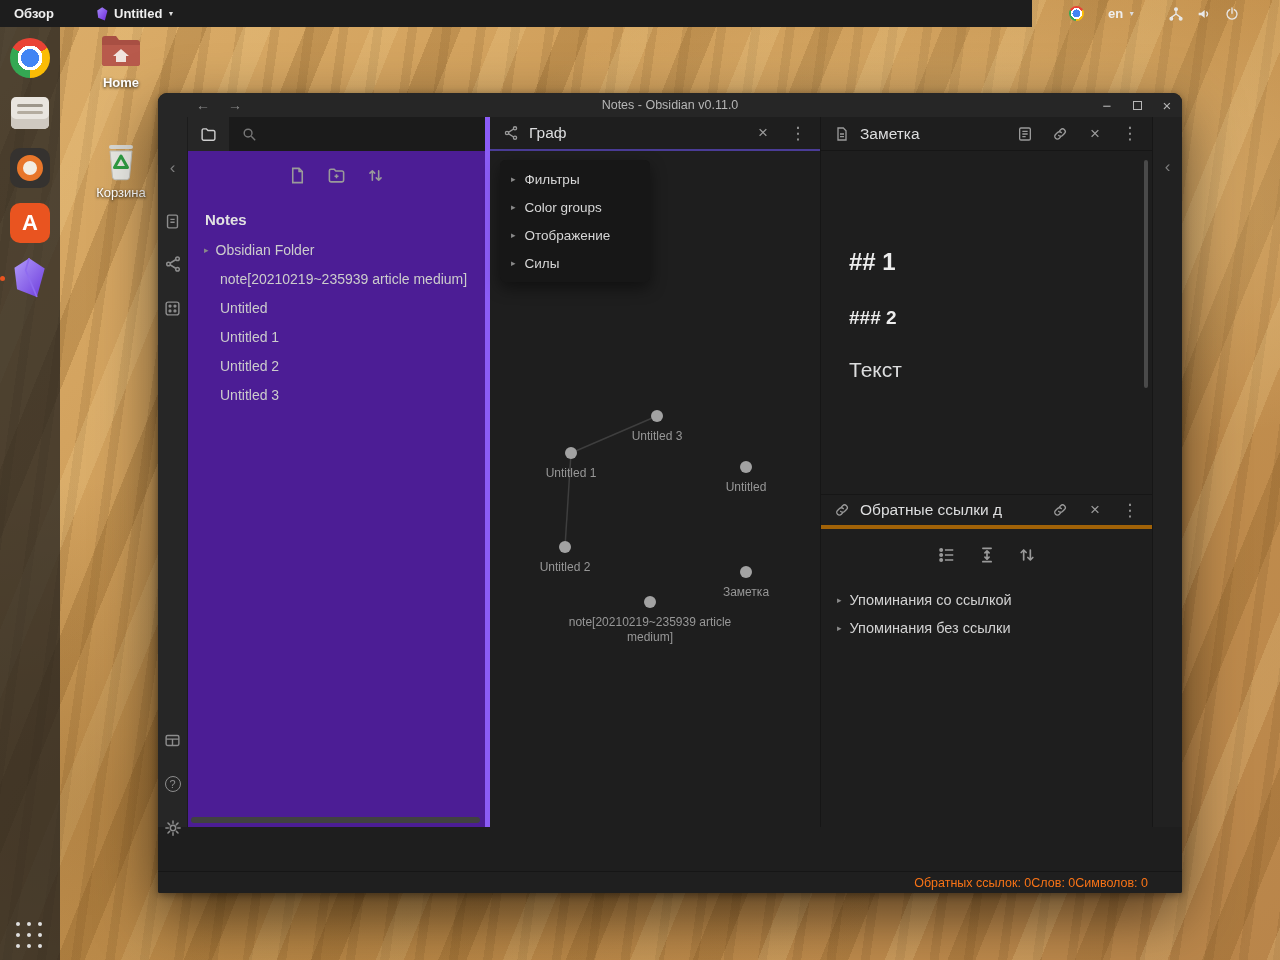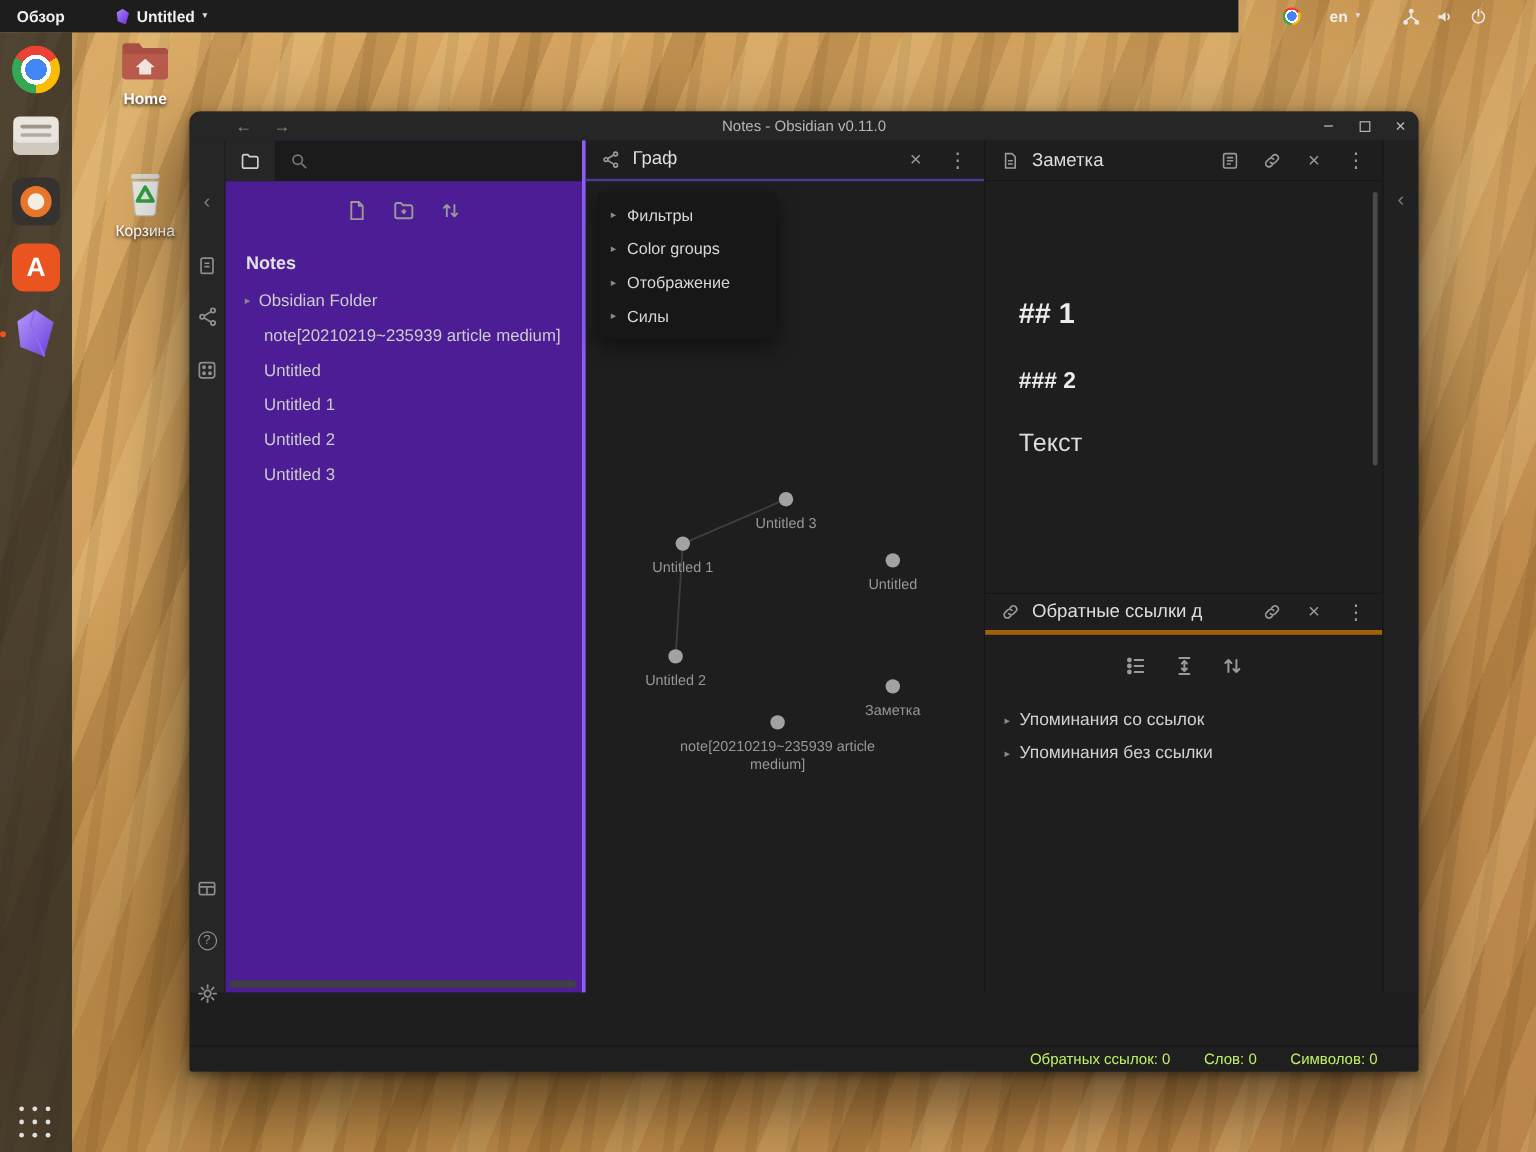--- a/index.html
+++ b/index.html
@@ -82,21 +82,21 @@
   .exp-hscroll { position:absolute; bottom:4px; left:3px; width:289px; height:6px; background:#414141; border-radius:3px; }
 
   
   .pane-header { height:34px; display:flex; align-items:center; padding:0 13px; flex:0 0 auto; }
   .ph-icon { color:#9a9a9a; display:flex; margin-right:10px; flex:0 0 auto; }
   .ph-title { font-size:15.5px; color:#dcddde; white-space:nowrap; overflow:hidden; }
   .ph-spacer { flex:1; }
   .ph-btn { color:#9a9a9a; margin-left:17px; display:flex; align-items:center; justify-content:center; width:18px; height:18px; font-size:17px; flex:0 0 auto; }
 
   
-  .graph-pane { width:335px; background:#1e1e1e; border-left:3px solid #8b5cf6; position:relative; flex:0 0 auto; }
+  .graph-pane { width:335px; background:#1e1e1e; border-left:5px solid #8b5cf6; position:relative; flex:0 0 auto; }
   .graph-pane .pane-header { border-bottom:2px solid #4a3c96; }
   .graph-settings { position:absolute; left:10px; top:43px; width:150px; background:#171717; border-radius:5px; padding:5px 0; box-shadow:0 6px 16px rgba(0,0,0,.45); z-index:5; }
   .gs-item { height:28px; display:flex; align-items:center; gap:9px; padding:0 11px; font-size:13.5px; color:#d6d6d6; }
   .graph-edges { position:absolute; left:0; top:0; pointer-events:none; }
   .gnode { position:absolute; width:12px; height:12px; margin:-6px 0 0 -6px; border-radius:50%; background:#a2a2a2; }
   .glabel { position:absolute; width:170px; margin-left:-85px; text-align:center; font-size:12px; line-height:15px; color:#979797; }
   .n0 { left:167px; top:299px; } .l0 { left:167px; top:312px; }
   .n1 { left:81px;  top:336px; } .l1 { left:81px;  top:349px; }
   .n2 { left:256px; top:350px; } .l2 { left:256px; top:363px; }
   .n3 { left:75px;  top:430px; } .l3 { left:75px;  top:443px; }
@@ -117,21 +117,21 @@
 
   .backlinks-pane { flex:1; border-top:1px solid #161616; display:flex; flex-direction:column; }
   .backlinks-pane .pane-header { border-bottom:4px solid #a16207; }
   .bl-icons { display:flex; justify-content:center; gap:20px; margin-top:16px; color:#9a9a9a; }
   .bl-sections { margin-top:21px; }
   .bl-row { height:28px; display:flex; align-items:center; gap:8px; padding-left:16px; font-size:14.5px; color:#d2d2d2; }
 
   .right-strip { width:30px; background:#212121; border-left:1px solid #161616; position:relative; flex:0 0 auto; }
   .rs-collapse { position:absolute; top:40px; left:50%; transform:translateX(-50%); color:#7d7d7d; font-size:17px; }
 
-  .statusbar { height:22px; background:#1f1f1f; border-top:1px solid #161616; display:flex; align-items:center; justify-content:flex-end; gap:28px; padding-right:34px; font-size:12.5px; color:#bef264; flex:0 0 auto;margin-top:44px; }
+  .statusbar { height:22px; background:#1f1f1f; border-top:1px solid #161616; display:flex; align-items:center; justify-content:flex-end; padding-right:34px; font-size:12.5px; color:#f97316; flex:0 0 auto;margin-top:44px; }
 
   svg.ic { display:block; }
 </style>
 </head>
 <body>
 
 <div class="desktop">
 
   <div class="topbar">
     <div class="tb-item tb-activities">
@@ -485,21 +485,21 @@
               <svg class="ic" width="20" height="20" viewBox="0 0 24 24" fill="none" stroke="currentColor" stroke-width="2" stroke-linecap="round">
                   <path d="M8 18V6M8 6L5 9M8 6l3 3"></path>
                   <path d="M16 6v12M16 18l-3-3M16 18l3-3"></path>
                 </svg>
             </span>
           </div>
 
           <div class="bl-sections">
             <div class="bl-row">
               <span class="chev">▸</span>
-              <span>Упоминания со ссылок</span>
+              <span>Упоминания со ссылкой</span>
             </div>
             <div class="bl-row">
               <span class="chev">▸</span>
               <span>Упоминания без ссылки</span>
             </div>
           </div>
         </div>
 
       </div>
 

